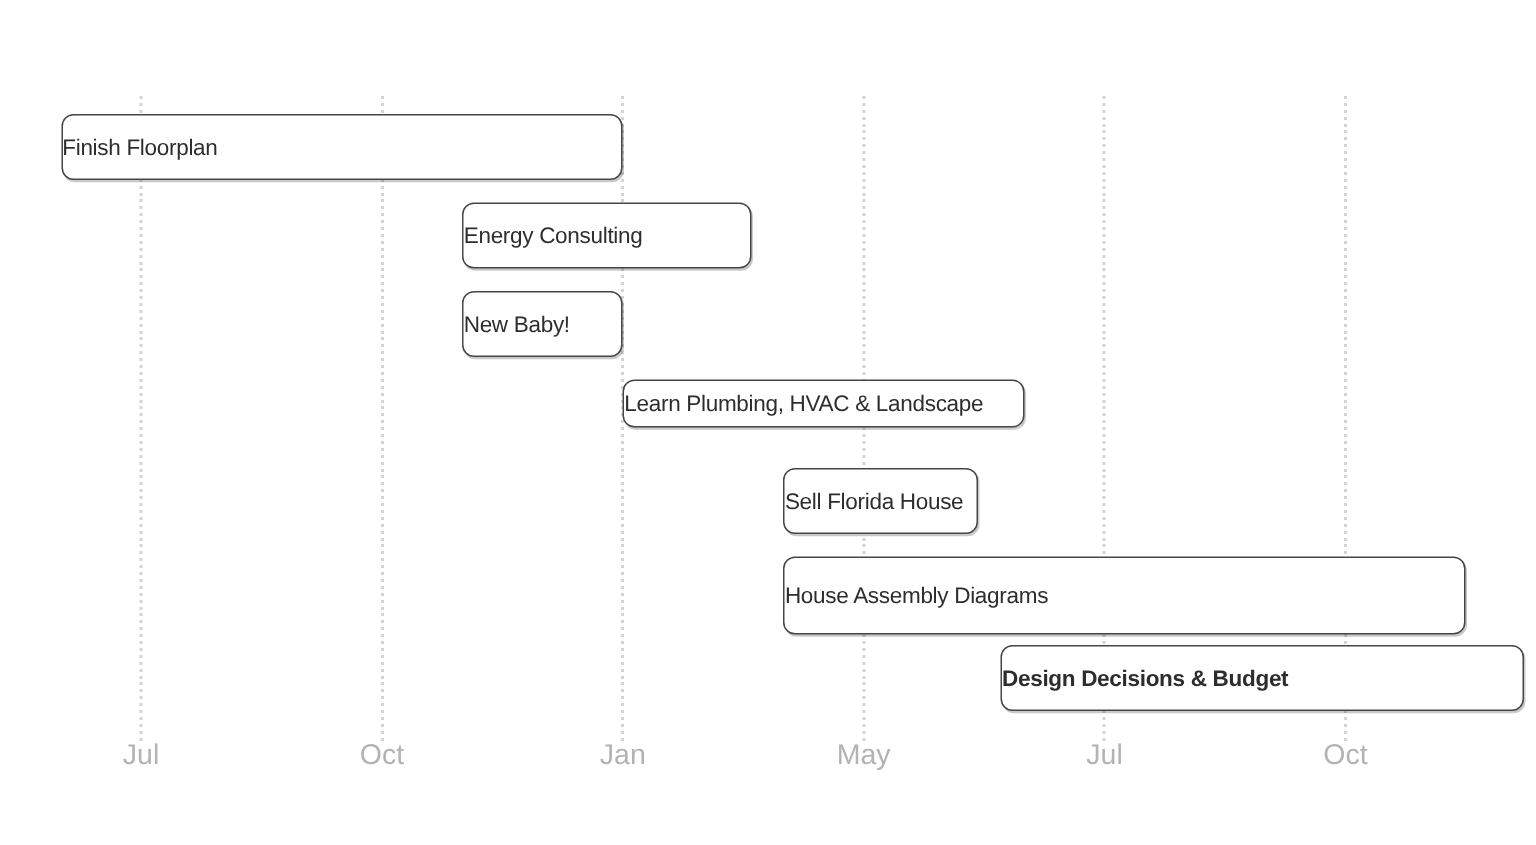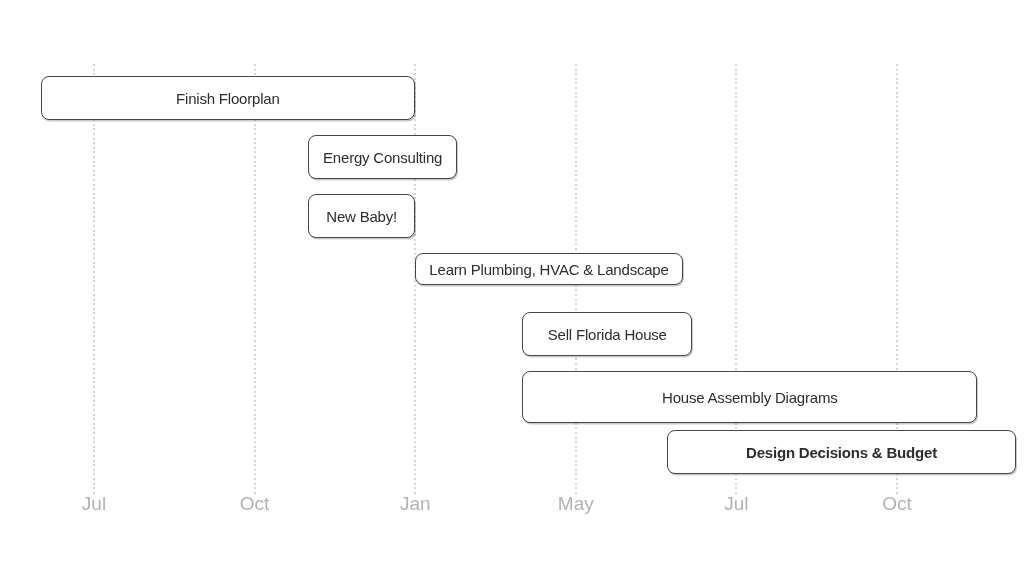--- a/index.html
+++ b/index.html
@@ -19,21 +19,21 @@
       var(--grid,#d4d4d4) 0px, var(--grid,#d4d4d4) 2px,
       transparent 2px, transparent 4.6px);
   }
   .task-bar {
     position:absolute;
     box-sizing:border-box;
     background:var(--fill,#ffffff);
     border:1.5px solid var(--stroke,#464646);
     border-radius:8px;
     box-shadow:1px 1.5px 0 rgba(60,60,60,0.28);
-    display:flex; align-items:center; justify-content:center;
+    display:flex; align-items:center; 
   }
   .task-label {
     font-size:15px;
     color:var(--bartext,#2d2d2d);
     letter-spacing:-0.2px;
     white-space:nowrap;
   }
   .x-tick {
     position:absolute;
     transform:translateX(-50%);
@@ -52,30 +52,30 @@
       <div class="gridline" style="left: 253.62px; top: 64px; height: 431px;"></div>
       <div class="gridline" style="left: 414.21px; top: 64px; height: 431px;"></div>
       <div class="gridline" style="left: 574.8px; top: 64px; height: 431px;"></div>
       <div class="gridline" style="left: 735.39px; top: 64px; height: 431px;"></div>
       <div class="gridline" style="left: 895.98px; top: 64px; height: 431px;"></div>
     </div>
   <div class="layer" id="bar-layer">
       <div class="task-bar" style="left: 40.5px; top: 76px; width: 374.71px; height: 44px;">
         <span class="task-label">Finish Floorplan</span>
       </div>
-      <div class="task-bar" style="left: 308.15px; top: 135px; width: 149px; height: 44px;">
+      <div class="task-bar" style="left: 308.15px; top: 135px; width: 193px; height: 44px;">
         <span class="task-label">Energy Consulting</span>
       </div>
       <div class="task-bar" style="left: 308.15px; top: 194px; width: 107.06px; height: 44px;">
         <span class="task-label">New Baby!</span>
       </div>
       <div class="task-bar" style="left: 415.21px; top: 253px; width: 267.65px; height: 32px;">
         <span class="task-label">Learn Plumbing, HVAC &amp; Landscape</span>
       </div>
-      <div class="task-bar" style="left: 522.27px; top: 312px; width: 170px; height: 44px;">
+      <div class="task-bar" style="left: 522.27px; top: 312px; width: 130px; height: 44px;">
         <span class="task-label">Sell Florida House</span>
       </div>
       <div class="task-bar" style="left: 522.27px; top: 371px; width: 455.005px; height: 52px;">
         <span class="task-label">House Assembly Diagrams</span>
       </div>
       <div class="task-bar" style="left: 667px; top: 430px; width: 349px; height: 44px; font-weight: bold;">
         <span class="task-label">Design Decisions &amp; Budget</span>
       </div>
     </div>
   <div class="layer" id="axis-layer">

